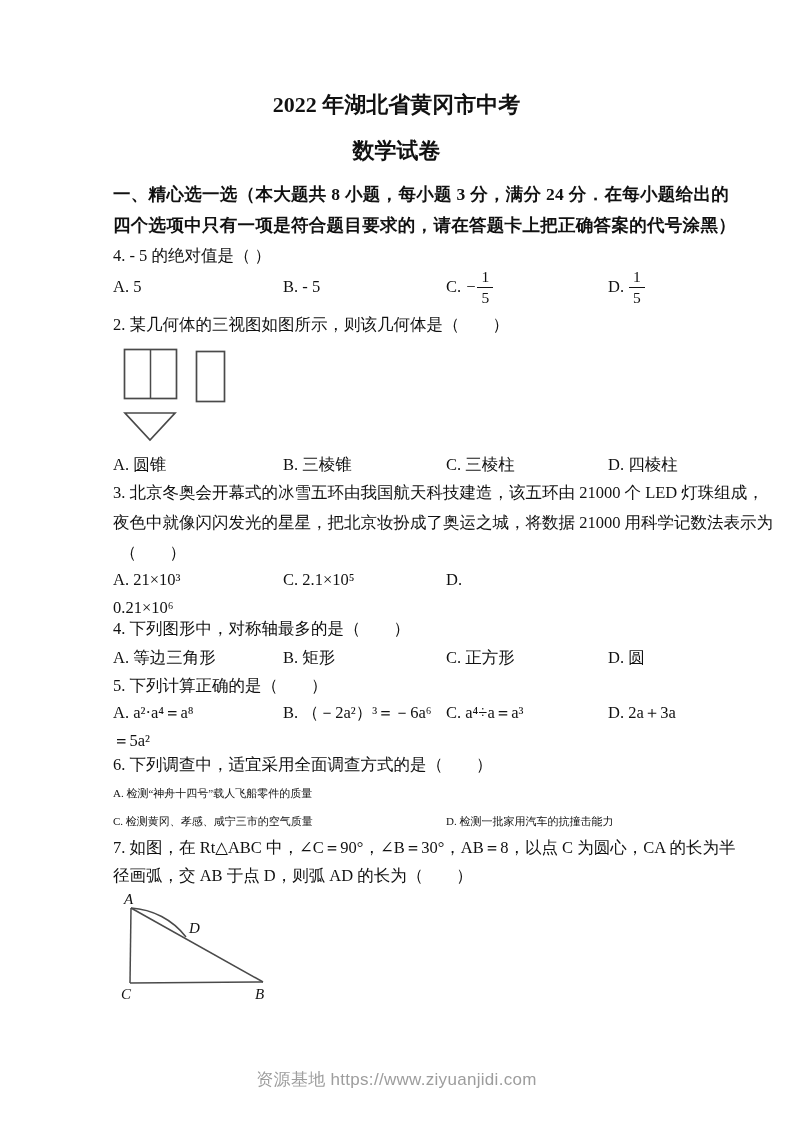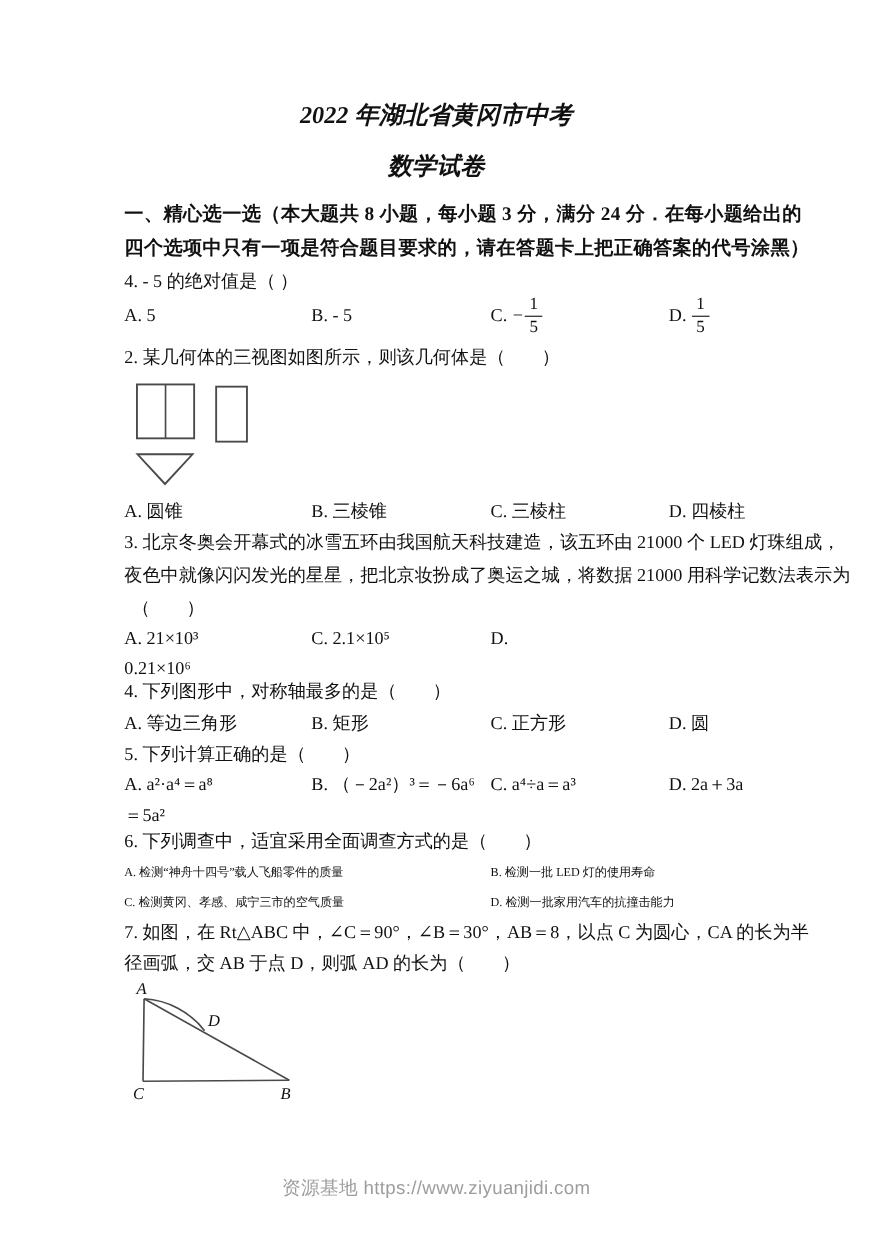--- a/index.html
+++ b/index.html
@@ -6,21 +6,21 @@
   .page{
     position:relative;
     width:793px;height:1122px;
     background:#ffffff;
     color:#111111;
     font-family:"Liberation Serif","DejaVu Serif",serif;
     overflow:hidden;
   }
   .abs{position:absolute;white-space:nowrap;}
   .centered{left:0;width:793px;text-align:center;}
-  .title{font-size:22px;font-weight:bold;line-height:26px;font-style:italic;}
+  .title{font-size:22px;font-weight:bold;line-height:26px;}
   .sec{left:113px;font-size:17.5px;font-weight:bold;line-height:22px;letter-spacing:0.3px;}
   .line{left:113px;font-size:16.5px;line-height:22px;}
   .opt-row{
     left:113px;width:640px;
     display:grid;grid-template-columns:170px 163px 162px auto;
     font-size:16.5px;line-height:22px;white-space:nowrap;
   }
   .opt-row2{
     left:113px;width:640px;
     display:grid;grid-template-columns:333px auto;
@@ -116,21 +116,20 @@
     <span>A. a²·a⁴＝a⁸</span>
     <span>B. （－2a²）³＝－6a⁶</span>
     <span>C. a⁴÷a＝a³</span>
     <span>D. 2a＋3a</span>
   </div>
   <div class="abs line" style="top:730px">＝5a²</div>
 
   <div class="abs line" style="top:754px">6. 下列调查中，适宜采用全面调查方式的是（　　）</div>
   <div class="abs opt-row2" style="top:782px">
     <span>A. 检测“神舟十四号”载人飞船零件的质量</span>
-    <span>B. 检测一批 LED 灯的使用寿命</span>
   </div>
   <div class="abs opt-row2" style="top:810px">
     <span>C. 检测黄冈、孝感、咸宁三市的空气质量</span>
     <span>D. 检测一批家用汽车的抗撞击能力</span>
   </div>
 
   <div class="abs line" style="top:837px">7. 如图，在 Rt△ABC 中，∠C＝90°，∠B＝30°，AB＝8，以点 C 为圆心，CA 的长为半</div>
   <div class="abs line" style="top:865px">径画弧，交 AB 于点 D，则弧 AD 的长为（　　）</div>
 
   <div class="abs" style="top:892px;left:113px">

